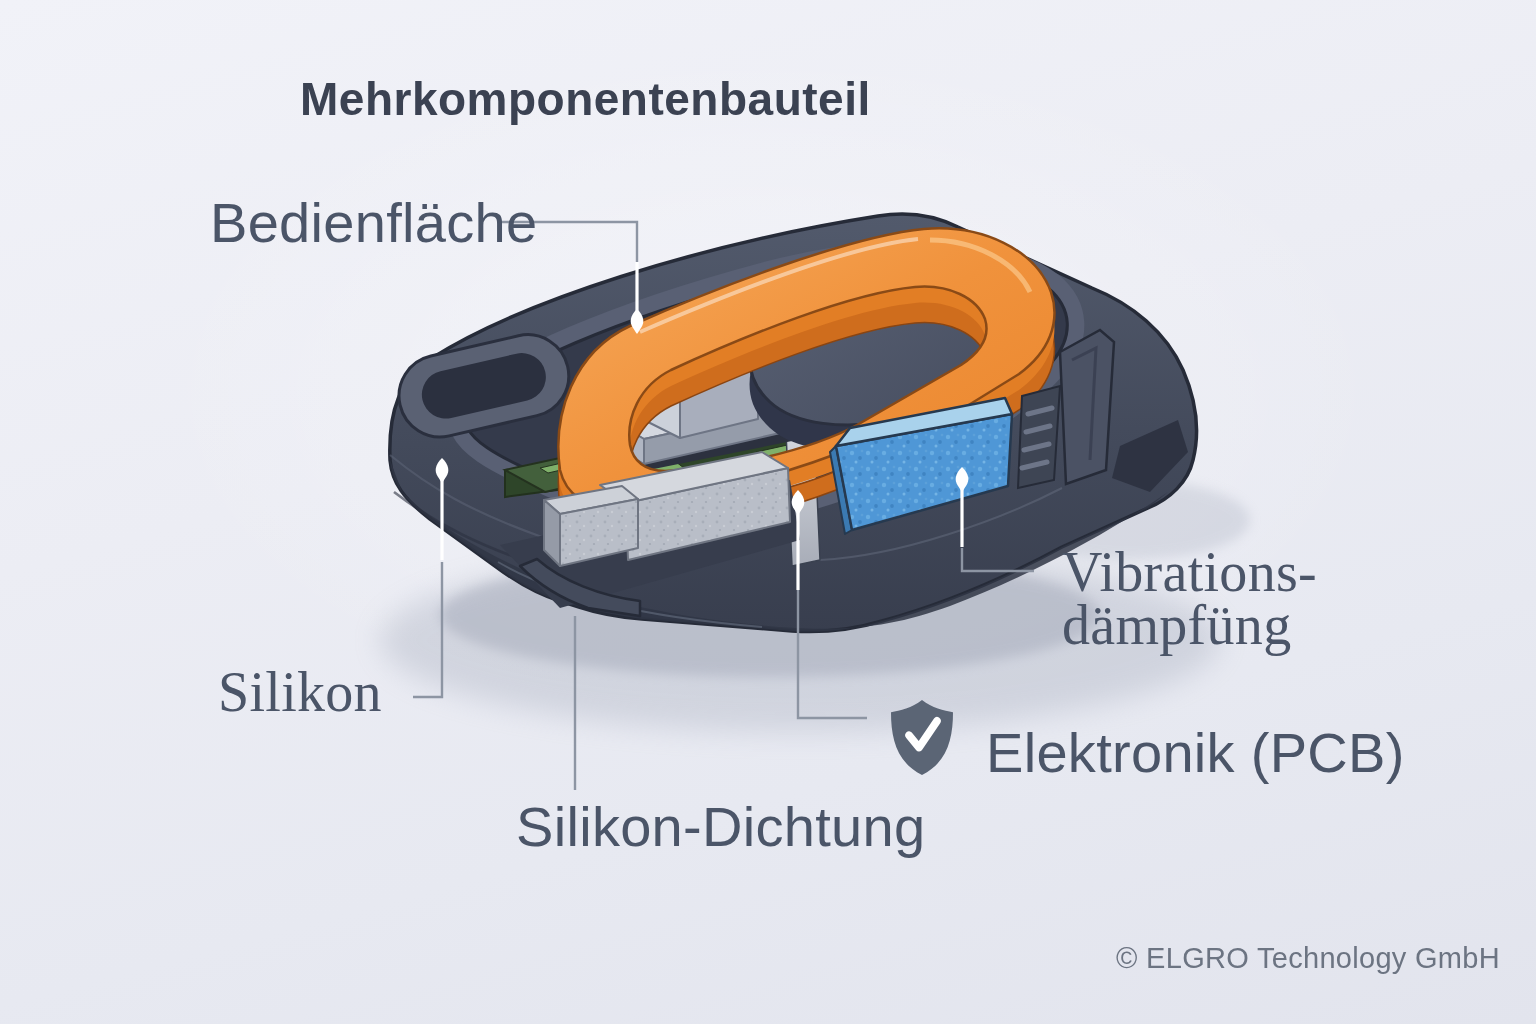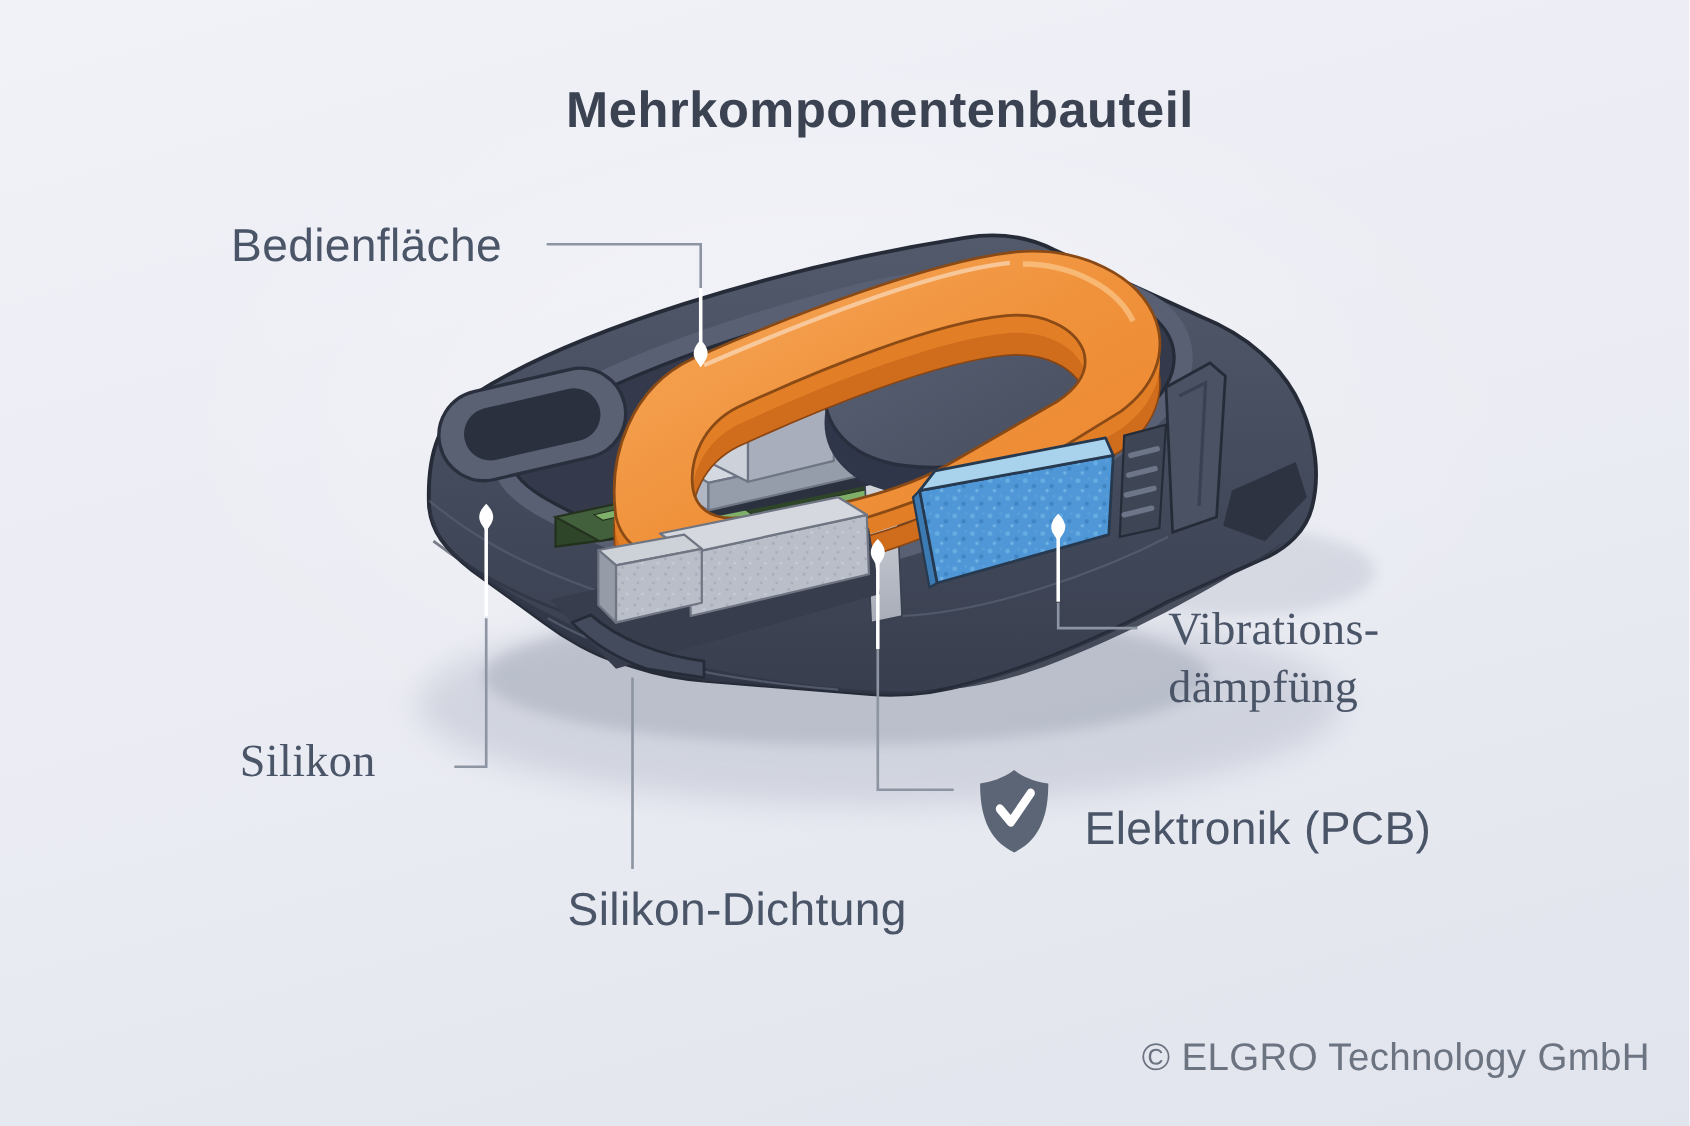--- a/index.html
+++ b/index.html
@@ -2,24 +2,24 @@
 <html><head>
 <meta charset="utf-8">
 <style>
   html,body{margin:0;padding:0;}
   body{width:1536px;height:1024px;overflow:hidden;font-family:"Liberation Sans",sans-serif;}
   .stage{position:relative;width:1536px;height:1024px;
     background:linear-gradient(165deg,#f1f2f8 0%,#ecedf4 40%,#e7e9f1 70%,#e2e4ed 100%);}
   .stage::after{content:"";position:absolute;inset:0;pointer-events:none;
     background:radial-gradient(ellipse 900px 500px at 50% 38%,rgba(255,255,255,.35),rgba(255,255,255,0) 70%);}
   svg.scene{position:absolute;left:0;top:0;z-index:2;}
-  .label{position:absolute;z-index:3;color:#4b5568;font-size:42px;line-height:53px;letter-spacing:.3px;}
-  .title{position:absolute;z-index:3;left:300px;top:72px;width:1000px;text-align:center;
+  .label{position:absolute;z-index:3;color:#4b5568;font-size:56px;line-height:53px;letter-spacing:.3px;}
+  .title{position:absolute;z-index:3;left:300px;top:72px;width:1000px;
     color:#3b4252;font-size:46px;font-weight:700;letter-spacing:.5px;}
-  .copyright{position:absolute;z-index:3;right:36px;top:942px;color:#6c7482;font-size:35px;letter-spacing:.3px;}
+  .copyright{position:absolute;z-index:3;right:36px;top:942px;color:#6c7482;font-size:29px;letter-spacing:.3px;}
   .lbl-bedienflaeche{left:210px;top:196px;}
   .lbl-silikon-links{left:218px;top:666px;}
   .lbl-silikon-unten{left:516px;top:800px;}
   .lbl-vibration{left:1062px;top:546px;}
   .lbl-elektronik{left:986px;top:726px;}
   .label span{display:block;font-family:Liberation Serif, serif;}
 </style>
 </head>
 <body>
 

